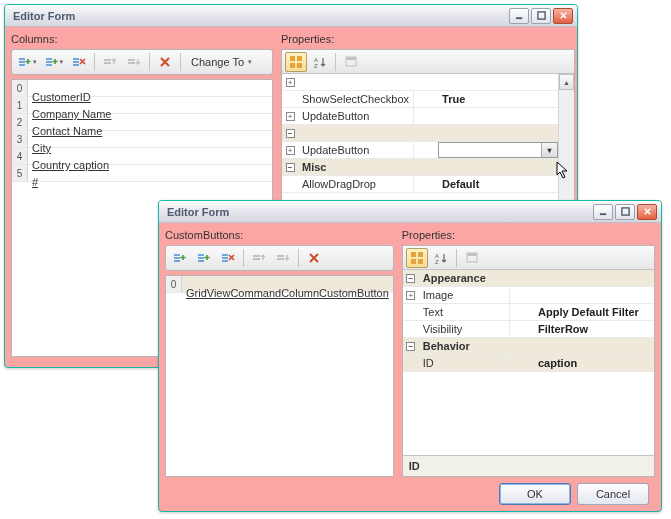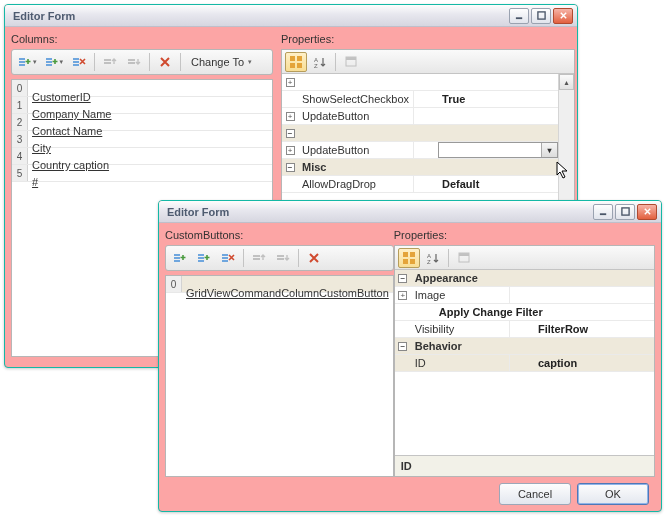--- a/index.html
+++ b/index.html
@@ -430,21 +430,21 @@
           <rect x="1" y="1" width="8" height="8" fill="none" stroke="#4a5668" stroke-width="1.5"></rect>
         </svg>
       </div>
     <div class="ctl close">
         <svg viewBox="0 0 10 10">
           <path d="M2 2 L8 8 M8 2 L2 8" stroke="#fff" stroke-width="1.6"></path>
         </svg>
       </div>
   </div>
   <div class="body" style="display:flex; flex-direction:column; padding-bottom:0;">
-    <div style="display:flex; flex:1; min-height:0;">
+    <div style="display:flex; gap:8px; flex:1; min-height:0;">
 
       <div style="flex:0 0 224px; display:flex; flex-direction:column;">
         <div class="section-label">CustomButtons:</div>
         <div class="toolbar">
           <div class="tbtn">
               <svg viewBox="0 0 14 14">
                 <rect x="1" y="3" width="6" height="2" fill="#6fa6de"></rect>
                 <rect x="1" y="6" width="6" height="2" fill="#6fa6de"></rect>
                 <rect x="1" y="9" width="6" height="2" fill="#6fa6de"></rect>
                 <path d="M10 4 v5 M7.5 6.5 h5" stroke="#4a9b3f" stroke-width="1.6"></path>
@@ -532,21 +532,22 @@
               </div>
             <div class="pg-row">
                 <div class="pg-expander">
                   <div class="box">+</div>
                 </div>
                 <div class="pg-name">Image</div>
                 <div class="pg-value"></div>
               </div>
             <div class="pg-row">
                 <div class="pg-expander"></div>
-                <div class="pg-value">Apply Change Filter</div>
+                <div class="pg-name">Text</div>
+                <div class="pg-value">Apply Default Filter</div>
               </div>
             <div class="pg-row">
                 <div class="pg-expander"></div>
                 <div class="pg-name">Visibility</div>
                 <div class="pg-value">FilterRow</div>
               </div>
             <div class="pg-row cat">
                 <div class="pg-expander">
                   <div class="box">−</div>
                 </div>
@@ -558,25 +559,25 @@
                 <div class="pg-value">caption</div>
               </div>
           </div>
           <div class="desc-pane">
             <div class="dname">ID</div>
           </div>
         </div>
       </div>
     </div>
     <div class="btnbar">
+      <div class="btn primary">
+          <span>OK</span>
+        </div>
       <div class="btn">
           <span>Cancel</span>
-        </div>
-      <div class="btn primary">
-          <span>OK</span>
         </div>
     </div>
   </div>
 </div>
 
 <svg class="cursor-img" style="left:556px; top:161px;" viewBox="0 0 14 20">
   <path d="M1 1 L1 14 L4 11 L7 17 L9 16 L6 10 L11 10 Z" fill="#fff" stroke="#000" stroke-width="1"></path>
 </svg>
 
 </body></html>

